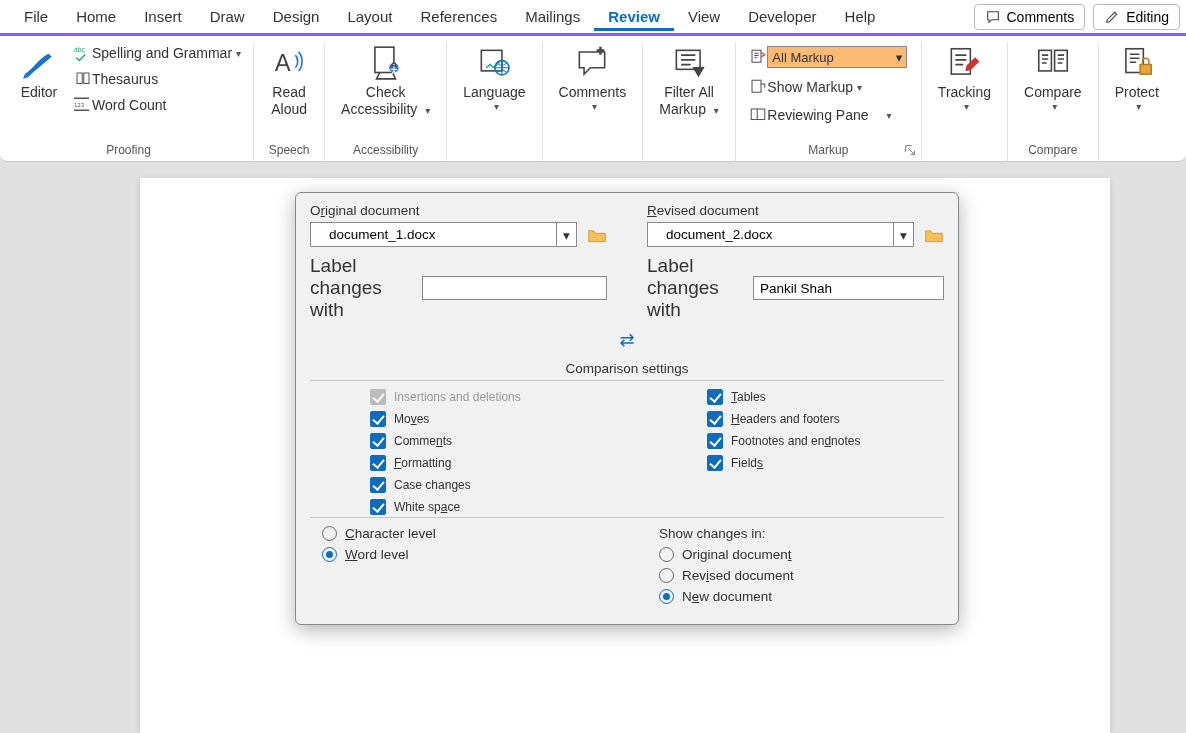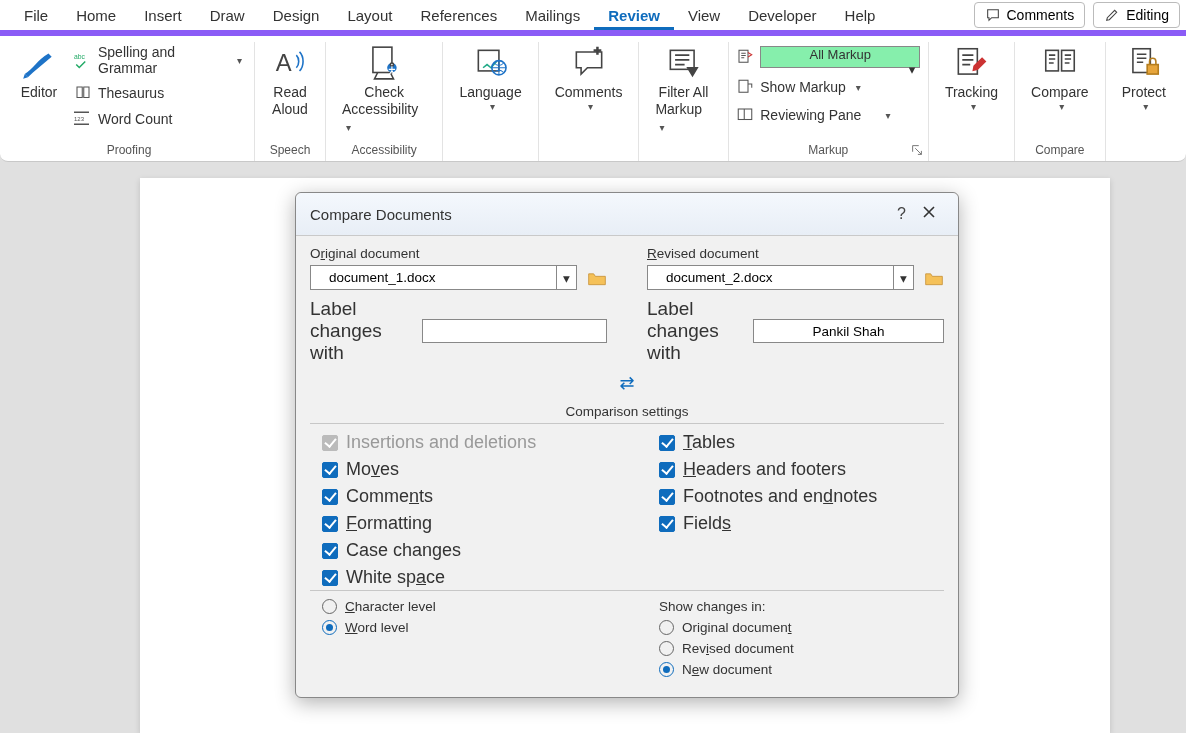--- a/index.html
+++ b/index.html
@@ -1,35 +1,35 @@
 <!DOCTYPE html>
 <html><head>
 <meta charset="utf-8">
 <style>
 * { box-sizing: border-box; margin: 0; padding: 0; font-family: "Segoe UI", Arial, sans-serif; }
 body { background: #e0e0e0; width: 1186px; height: 733px; overflow: hidden; position: relative; }
 
 
-.menubar { background: #fff; height: 36px; display: flex; align-items: center; padding: 0 10px; border-bottom: 6px solid #8b5cf6; position: relative; }
+.menubar { background: #fff; height: 36px; display: flex; align-items: center; padding: 0 10px; border-bottom: 3px solid #8b5cf6; position: relative; }
 .menu-item { padding: 6px 14px; font-size: 15px; color: #333; cursor: pointer; }
 .menu-item.active { color: #0f6cbd; font-weight: 600; border-bottom: 3px solid #0f6cbd; padding-bottom: 3px;}
 .right-actions { position: absolute; right: 6px; display:flex; gap:8px; }
 .right-btn { border:1px solid #bbb; background:#fff; border-radius:4px; padding:4px 10px; font-size:14px; display:flex; align-items:center; gap:6px; cursor:pointer;}
 .right-btn svg { width:16px; height:16px; }
 
 
 .ribbon { background:#fff; height:126px; display:flex; padding:6px 4px 0 4px; border-bottom:1px solid #c8c8c8; border-radius:0 0 8px 8px;}
 .group { display:flex; flex-direction:column; align-items:center; padding:0 8px; border-right:1px solid #e3e3e3; position:relative;}
 .group:last-child { border-right:none;}
 .group-body { display:flex; flex:1; align-items:flex-start; gap:4px;}
 .group-label { font-size:12px; color:#555; padding:3px 0 4px 0;}
 .big-btn { display:flex; flex-direction:column; align-items:center; padding:2px 8px; cursor:pointer; font-size:14px; color:#333; line-height:1.2;}
 .big-btn svg { width:38px; height:38px; margin-bottom:2px;}
 .small-btns { display:flex; flex-direction:column; gap:4px; }
-.small-btn { display:flex; align-items:center; gap:6px; font-size:14px; color:#333; cursor:pointer; padding:2px 4px; }
+.small-btn { display:flex; align-items:center; font-size:14px; color:#333; cursor:pointer; padding:2px 4px; }
 .small-btn svg { width:18px; height:18px; flex:none; }
 .chev { font-size:10px; color:#555; margin-left:4px;}
 .dlauncher { position:absolute; right:4px; bottom:4px; width:14px; height:14px; color:#666; cursor:pointer;}
 .dlauncher svg { width:14px; height:14px;}
 
 
 .page { background:#fff; position:absolute; left:140px; top:178px; width:970px; height:555px; box-shadow:0 2px 6px rgba(0,0,0,0.15);}
 
 
 .dialog { position:absolute; left:295px; top:192px; width:664px; background:#f1f1f1; border:1px solid #888; border-radius:6px; box-shadow:0 5px 20px rgba(0,0,0,0.3);}
@@ -53,39 +53,39 @@
 .swap-ic { color:#0f6cbd; font-size:18px; cursor:pointer;}
 .btn-row { display:flex; align-items:center; padding:4px 0 10px 0;}
 .btn-row .spacer{flex:1}
 .wbtn { background:#fff; border:1px solid #999; padding:4px 0; width:110px; font-size:13.5px; cursor:pointer; text-align:center; border-radius:2px;}
 .wbtn.less{ width:110px; outline:1px dotted #555; outline-offset:-4px;}
 .wbtn+.wbtn{margin-left:14px;}
 .section-head { font-size:13.5px; color:#333; margin:6px 0 4px 0;text-align:center;}
 hr.sep { border:none; border-top:1px solid #c7c7c7; margin:2px 0 8px 0;}
 .checks { display:flex; gap:40px;}
 .check-col { flex:1; display:flex; flex-direction:column; gap:6px; padding-left:12px;}
-.chk { display:flex; align-items:center; gap:8px; font-size:18px; cursor:pointer;}
+.chk { display:flex; align-items:center; gap:8px; font-size:12px; cursor:pointer;margin-left:48px;}
 .chk .box { width:16px; height:16px; border:1px solid #888; background:#fff; display:flex; align-items:center; justify-content:center; border-radius:2px;}
 .chk.checked .box { background:#0f6cbd; border-color:#0f6cbd;}
 .chk.checked .box::after { content:""; width:5px; height:9px; border:solid #fff; border-width:0 2px 2px 0; transform:rotate(40deg); margin-top:-2px;}
 .chk.disabled { color:#999;}
 .chk.disabled .box{ background:#d8d8d8; border-color:#bbb;}
 .chk.disabled.checked .box{ background:#bbb; border-color:#bbb;}
 .chk .u{ text-decoration:underline;}
 .radios-wrap { display:flex; gap:40px; margin-top:4px;}
 .radio-col { flex:1; padding-left:12px;}
 .radio-head { font-size:13.5px; margin-bottom:6px;}
 .rad { display:flex; align-items:center; gap:8px; font-size:13.5px; cursor:pointer; margin-bottom:6px;}
 .rad .c { width:15px; height:15px; border:1.5px solid #666; border-radius:50%; display:flex; align-items:center; justify-content:center;}
 .rad.sel .c { border-color:#0f6cbd;}
 .rad.sel .c::after{ content:""; width:7px; height:7px; background:#0f6cbd; border-radius:50%;}
 .rad .u{text-decoration:underline;}
 
 
-.wide-combo { border:1px solid #888; background:#86efac; width:160px; height:22px; display:flex; align-items:center; font-size:13px; padding:0 4px;flex-direction:column;}
+.wide-combo { border:1px solid #888; background:#fdba74; width:140px; height:22px; display:flex; align-items:center; font-size:13px; padding:0 4px;}
 .wide-combo .dd{ margin-left:auto; cursor:pointer;}
 </style>
 </head>
 <body>
 
 <div class="menubar">
   <div class="menu-item">File</div>
   <div class="menu-item">Home</div>
   <div class="menu-item">Insert</div>
   <div class="menu-item">Draw</div>
@@ -309,30 +309,20 @@
           <span class="chev">▾</span>
       </div>
     </div>
     <div class="group-label">&nbsp;</div>
   </div>
 </div>
 
 <div class="page"></div>
 
 <div class="dialog">
-  <div class="dlg-title">
-    <span>Compare Documents</span>
-    <span class="spacer"></span>
-    <span class="btn">?</span>
-    <span class="btn">
-      <svg width="14" height="14" viewBox="0 0 14 14" stroke="#333" stroke-width="1.6">
-          <path d="M2 2l10 10M12 2L2 12"></path>
-        </svg>
-    </span>
-  </div>
   <div class="dlg-body">
     <div class="row2">
       <div class="col">
         <span class="fld-label"><span>O</span><span class="u">r</span><span>iginal document</span></span>
         <div class="combo-row">
           <div class="combo">
             <input value="document_1.docx" style="">
             <div class="dd">▾</div>
           </div>
           <svg class="folder-ic" viewBox="0 0 24 20">
@@ -350,21 +340,21 @@
           <div class="combo">
             <input value="document_2.docx" style="">
             <div class="dd">▾</div>
           </div>
           <svg class="folder-ic" viewBox="0 0 24 20">
               <path d="M2 5h6l2 3h12v10H2z" fill="#f5c159" stroke="#c7923a"></path>
             </svg>
         </div>
         <div class="sub-row">
           <span>Label changes with</span>
-          <input class="txt" style="width: 206px; text-align: center;" value="Pankil Shah">
+          <input class="txt" style="width: 206px;" value="Pankil Shah">
         </div>
       </div>
     </div>
 
     <div class="swap-wrap"><span class="swap-ic">⇄</span></div>
 
 
     <div class="section-head">Comparison settings</div>
     <hr class="sep">
     <div class="checks">

